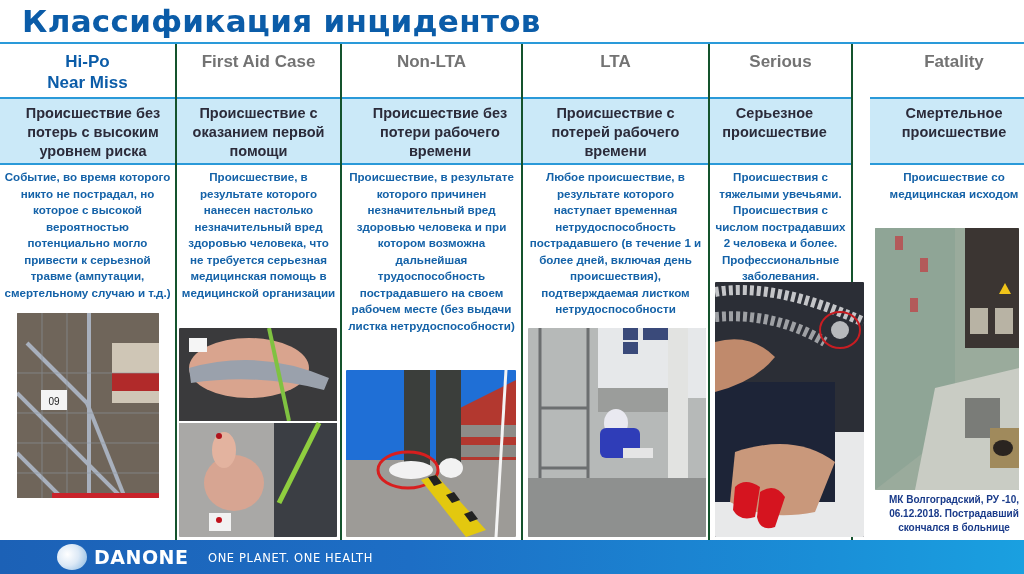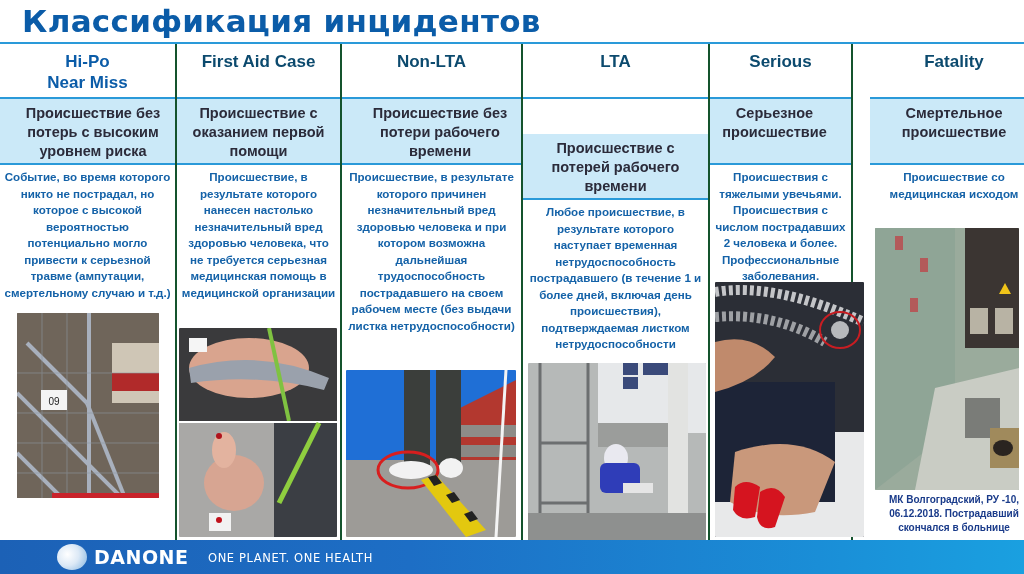--- a/index.html
+++ b/index.html
@@ -19,21 +19,21 @@
   }
   .col {
     position: absolute; top: 0; height: 498px;
     border-right: 2px solid #14532d;
   }
   .col:last-child { border-right: none; }
 
   .head {
     height: 55px; border-bottom: 2px solid #2a9ad9;
     text-align: center; font-weight: bold; font-size: 17px; line-height: 21px;
-    padding-top: 7px; color: #0c4a6e;
+    padding-top: 7px; color: #737373;
   }
   .head.blue { color: #0b5ca8; }
 
   .def {
     height: 66px; background: #cbe9f8; border-bottom: 2px solid #2a9ad9;
     text-align: center; font-weight: bold; font-size: 14.5px; line-height: 19px;
     color: #2b2b3a; padding-top: 5px;
   }
 
   .body { position: relative; height: 375px; }
@@ -161,21 +161,21 @@
             <polygon points="118,144 126,141 132,149 124,152"></polygon>
           </g>
           <line x1="160" y1="0" x2="150" y2="167" stroke="#f4f4f4" stroke-width="3"></line>
         </svg>
       </div>
     </div>
   </div>
 
   <div class="col" style="left:523px;width:187px;">
     <div class="head">LTA</div>
-    <div class="def" style="padding-left:10px;padding-right:10px;margin-top:35px;">Происшествие с потерей рабочего времени</div>
+    <div class="def" style="padding-left:10px;padding-right:10px;">Происшествие с потерей рабочего времени</div>
     <div class="body">
       <div class="desc">Любое происшествие, в результате которого наступает временная нетрудоспособность пострадавшего (в течение 1 и более дней, включая день происшествия), подтверждаемая листком нетрудоспособности</div>
       <div class="photo" style="left:5px;top:163px;width:178px;height:209px;">
         <svg width="178" height="209" viewBox="0 0 178 209">
           <rect x="0" y="0" width="178" height="209" fill="#b6b9b8"></rect>
           <rect x="70" y="0" width="108" height="70" fill="#e6e8ea"></rect>
           <rect x="95" y="0" width="15" height="12" fill="#3a4a7a"></rect>
           <rect x="115" y="0" width="30" height="12" fill="#3a4a7a"></rect>
           <rect x="95" y="14" width="15" height="12" fill="#3a4a7a"></rect>
           <rect x="140" y="0" width="20" height="209" fill="#e2e3e1"></rect>

